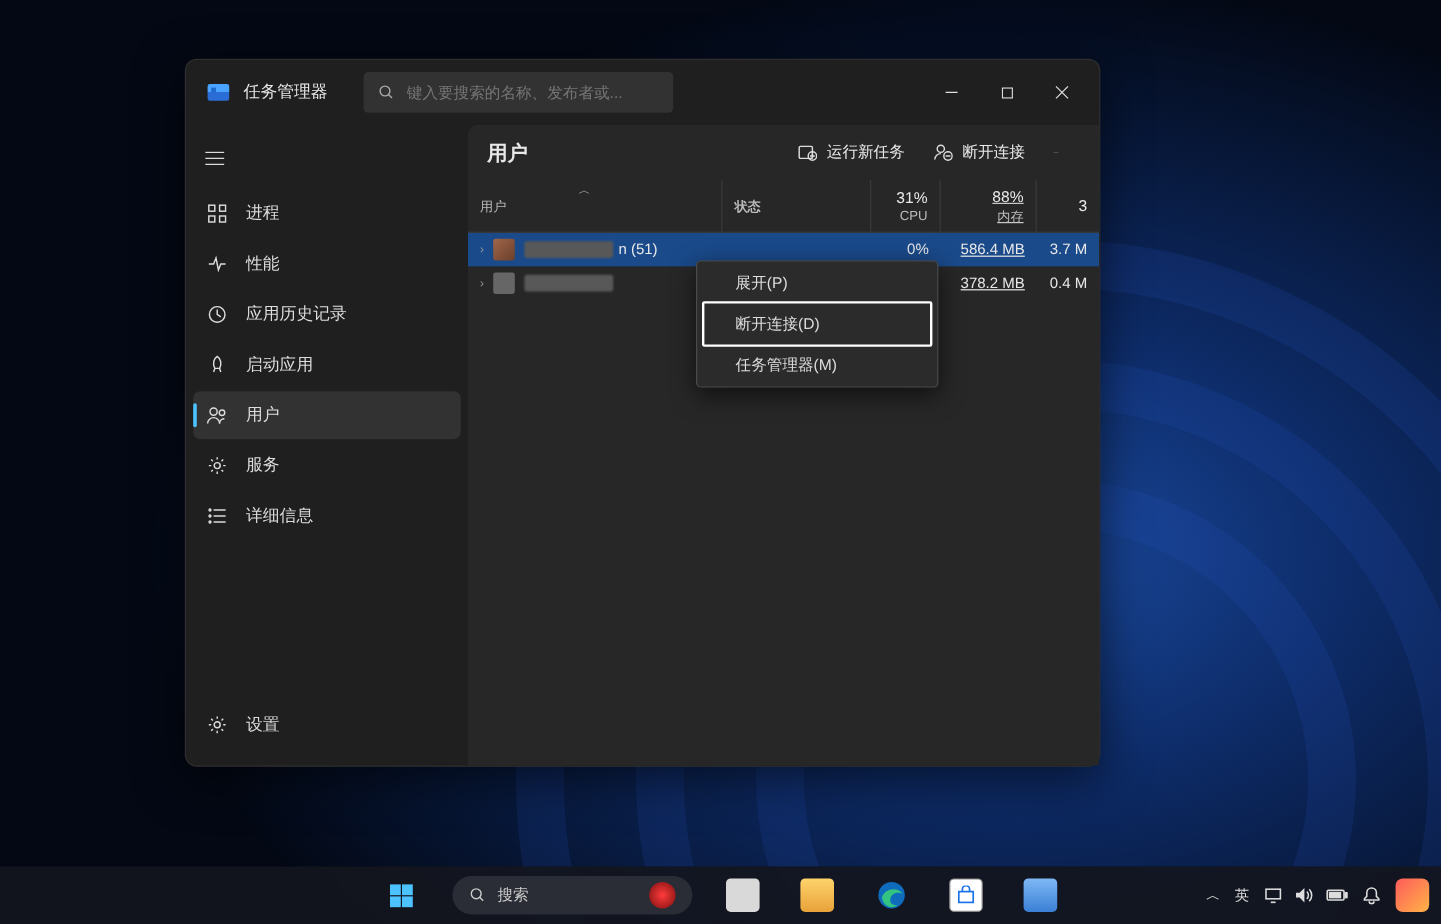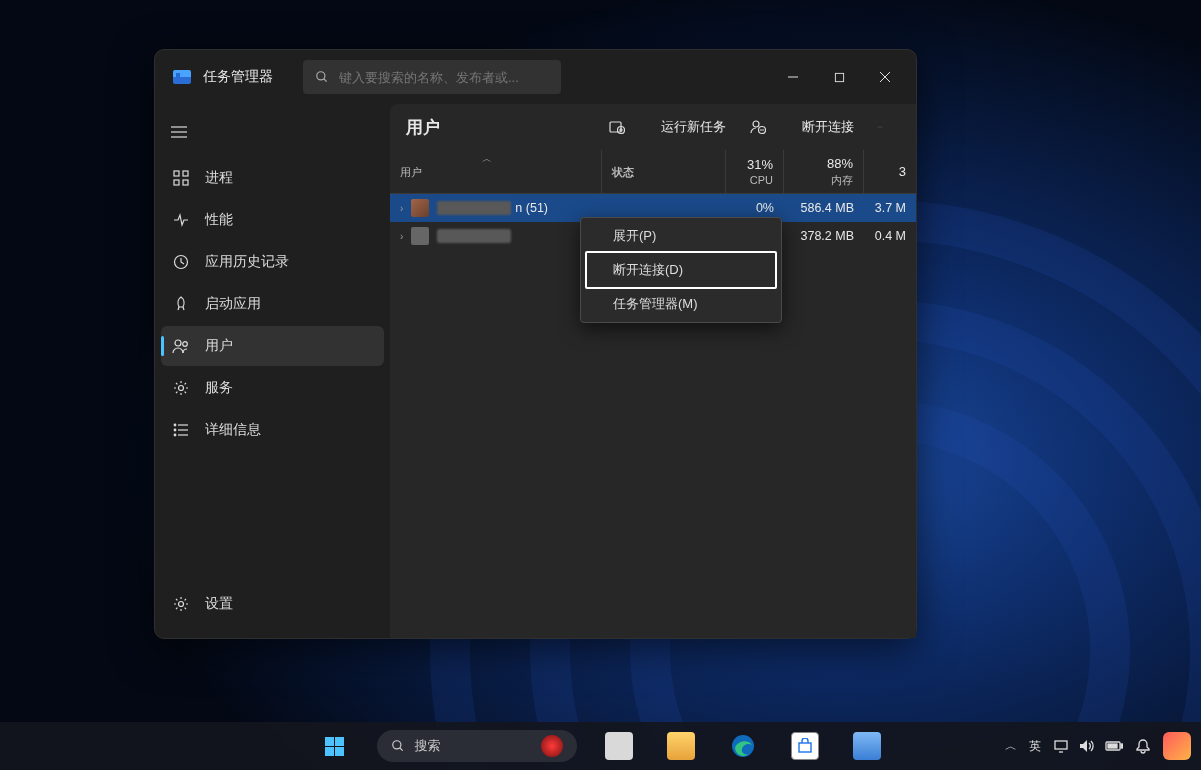--- a/index.html
+++ b/index.html
@@ -44,32 +44,32 @@
     font-size:14px; color:#ddd; position:relative; margin-bottom:2px;
   }
   .sb-item .ico{width:20px;height:20px;margin-right:14px;display:flex;align-items:center;justify-content:center;}
   .sb-item.active{background:#323232;}
   .sb-item.active::before{content:"";position:absolute;left:0;top:10px;bottom:10px;width:3px;background:#4cc2ff;border-radius:2px;}
   .sb-spacer{flex:1;}
 
   .content{flex:1;display:flex;flex-direction:column;background:#272727;border-top-left-radius:8px;overflow:hidden;position:relative;}
   .content-hdr{height:46px;display:flex;align-items:center;padding:0 16px;}
   .content-title{font-size:17px;font-weight:600;flex:1;}
-  .hdr-btn{display:flex;align-items:center;font-size:13px;padding:6px 10px;border-radius:4px;margin-left:4px;gap:28px;}
+  .hdr-btn{display:flex;align-items:center;font-size:13px;padding:6px 10px;border-radius:4px;margin-left:4px;}
   .hdr-btn svg{margin-right:8px;}
   .hdr-more{width:32px;justify-content:center;}
 
   .table{flex:1;display:flex;flex-direction:column;min-height:0;}
   .thead{display:flex;height:44px;border-bottom:1px solid #3a3a3a;font-size:12px;color:#c8c8c8;position:relative;}
   .th{display:flex;flex-direction:column;justify-content:center;padding:0 10px;border-right:1px solid #3a3a3a;}
   .th.right{align-items:flex-end;}
   .th .pct{font-size:13px;color:#e8e8e8;}
   .th .lbl{font-size:11px;color:#bbb;margin-top:2px;}
   .sort-ind{position:absolute;left:92px;top:2px;color:#bbb;font-size:10px;}
-  .c-user{width:212px;} .c-status{width:124px;font-weight:bold;} .c-cpu{width:58px;} .c-mem{width:80px;} .c-last{flex:1;min-width:0;}
+  .c-user{width:212px;} .c-status{width:124px;font-weight:bold;} .c-cpu{width:58px;} .c-mem{width:80px;text-decoration:underline;} .c-last{flex:1;min-width:0;}
 
   .trow{display:flex;height:28px;align-items:center;font-size:12.5px;}
   .trow.sel{background:#1a4a8a;}
   .td{padding:0 10px;display:flex;align-items:center;height:100%;}
   .td.right{justify-content:flex-end;}
   .td .chev{margin-right:8px;color:#999;font-size:10px;}
   .avatar{width:18px;height:18px;background:#666;margin-right:8px;border-radius:2px;}
   .avatar.a1{background:linear-gradient(135deg,#a0664a,#6b3f2b);}
   .blurred{display:inline-block;width:74px;height:14px;background:#585858;filter:blur(1px);border-radius:2px;}
 

